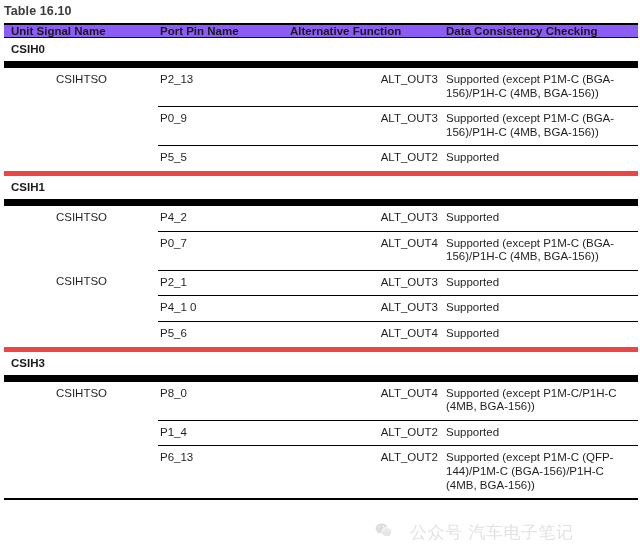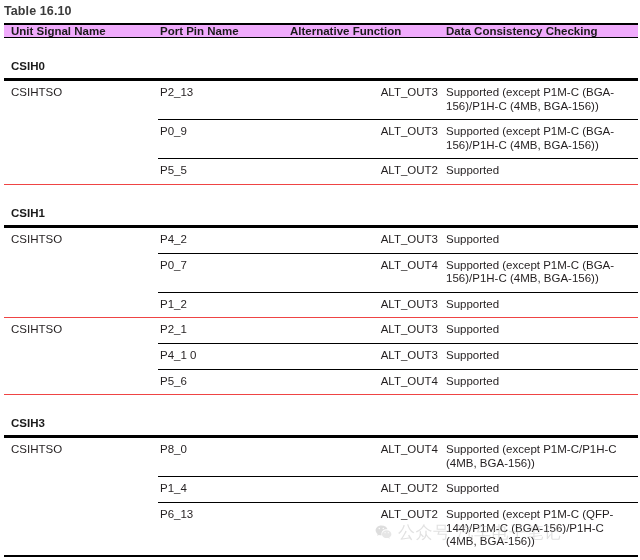--- a/index.html
+++ b/index.html
@@ -49,78 +49,79 @@
     padding: 0;
   }
 
   
   col.c1 { width: 154px; }
   col.c2 { width: 130px; }
   col.c3 { width: 156px; }
   col.c4 { width: 194px; }
 
   
-  thead tr { background: #f0abfc; }
+  thead tr { background: #8b5cf6; }
   thead th {
     text-align: left;
     font-weight: bold;
     font-size: 11.5px;
     color: #1a1a1a;
     padding: 6px 6px 6px 6px;
     border-top: 2.5px solid #000000;
     border-bottom: 1px solid #000000;
     white-space: nowrap;
   }
   thead th.h1 { padding-left: 7px; }
   thead th.h2 { padding-left: 2px; }
   thead th.h3 { padding-left: 2px; }
   thead th.h4 { padding-left: 2px; margin-top: 8px; }
 
   
   tr.group-row td {
     font-weight: bold;
     font-size: 11.5px;
-    padding: 22px 6px 6px 7px;
-    border-bottom: 3px solid #000000;
+    padding: 5px 6px 6px 7px;
+    border-bottom: 7px solid #000000;
     color: #1a1a1a;
   }
 
   
   tr.data-row td {
     padding: 5px 6px 6px 6px;
     line-height: 13.6px;
     color: #231f20;
   }
-  tr.data-row td.col-unit  { padding-left: 7px; }
+  tr.data-row td.col-unit  { padding-left: 7px; text-align: center; }
   tr.data-row td.col-pin   { padding-left: 2px; }
   tr.data-row td.col-alt   { padding-left: 2px; text-align: right; }
   tr.data-row td.col-dcc   { padding-left: 2px; padding-right: 10px; }
 
   
   tr.sep-partial td.col-unit { border-bottom: none; }
   tr.sep-partial td.col-pin,
   tr.sep-partial td.col-alt,
   tr.sep-partial td.col-dcc { border-bottom: 1px solid #000000; }
 
   
-  tr.sep-full td { border-bottom: 1px solid #ef4444; }
+  tr.sep-full td { border-bottom: 5px solid #ef4444; }
 
   
   tr.last-row td { border-bottom: 2.5px solid #000000; }
 
   
   .watermark {
     position: absolute;
     left: 374px;
     top: 521px;
     display: flex;
-    align-items: center;
+    align-items: flex-start;
     pointer-events: none;
     opacity: 0.42;
     z-index: 5;
+    gap: 12px;
   }
   .wm-logo {
     width: 19px;
     height: 19px;
     margin-right: 5px;
     flex: 0 0 auto;
   }
   .wm-text {
     font-size: 17px;
     color: #b9b9b9;
@@ -185,26 +186,20 @@
         <td class="col-pin">P4_2</td>
         <td class="col-alt">ALT_OUT3</td>
         <td class="col-dcc">Supported</td>
       </tr>
       <tr class="data-row sep-partial">
         <td class="col-unit"></td>
         <td class="col-pin">P0_7</td>
         <td class="col-alt">ALT_OUT4</td>
         <td class="col-dcc">Supported (except P1M-C (BGA-156)/P1H-C (4MB, BGA-156))</td>
       </tr>
-      <tr class="data-row sep-full">
-        <td class="col-unit"></td>
-        <td class="col-pin">P1_2</td>
-        <td class="col-alt">ALT_OUT3</td>
-        <td class="col-dcc">Supported</td>
-      </tr>
 
       <tr class="data-row sep-partial">
         <td class="col-unit">CSIHTSO</td>
         <td class="col-pin">P2_1</td>
         <td class="col-alt">ALT_OUT3</td>
         <td class="col-dcc">Supported</td>
       </tr>
       <tr class="data-row sep-partial">
         <td class="col-unit"></td>
         <td class="col-pin">P4_1 0</td>

